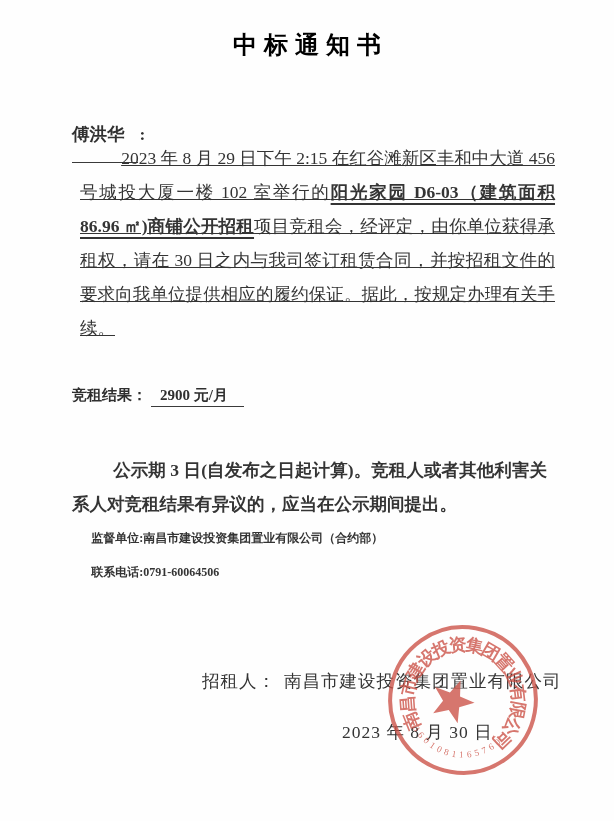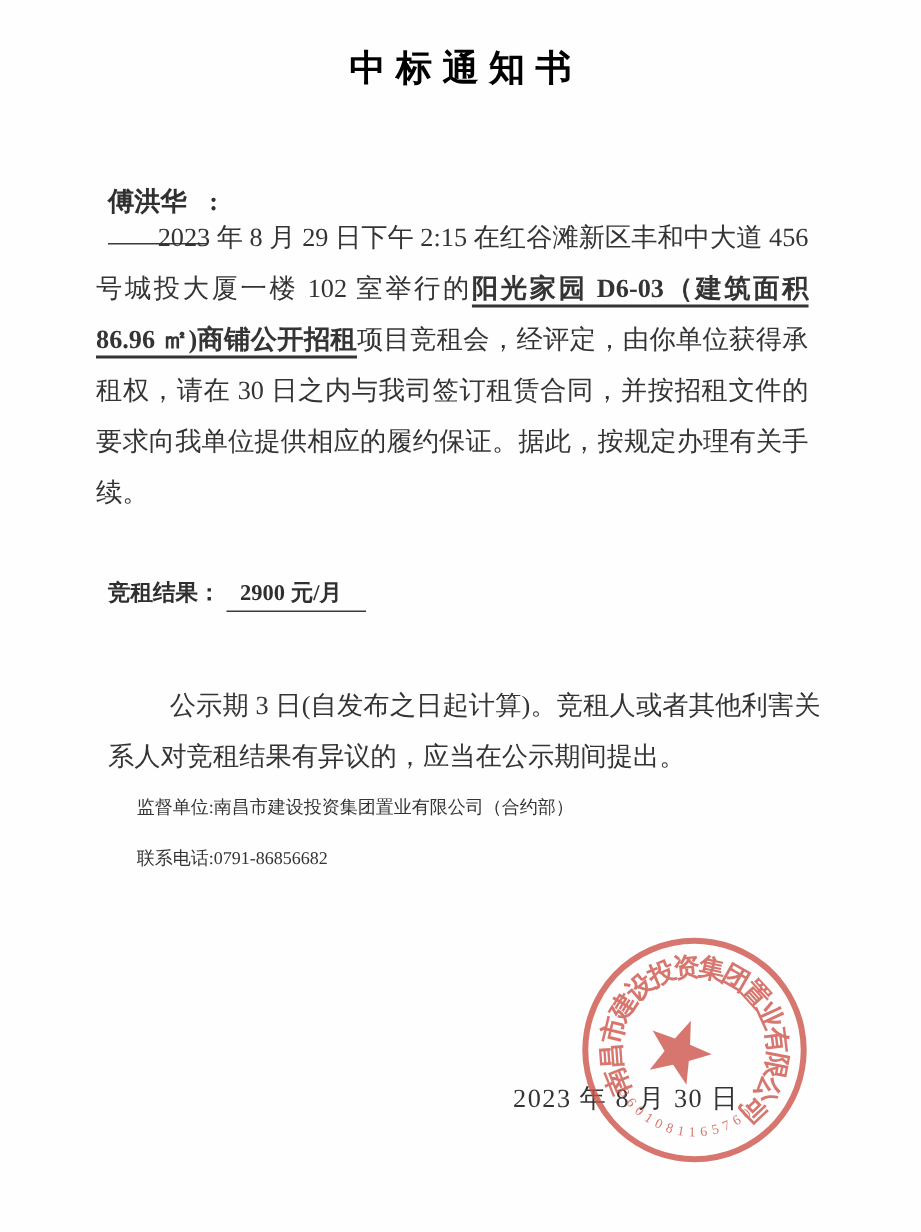--- a/index.html
+++ b/index.html
@@ -20,26 +20,26 @@
   .addressee {
     position:absolute; top:122px; left:72px;
     font-size:17.5px; font-weight:bold; color:#303030;
   }
   .addressee .name { border-bottom:1.6px solid #3a3a3a; padding-right:13px; padding-bottom:18px; }
   .addressee .colon { margin-left:2px; }
   .para {
     margin:0; font-size:17.5px; line-height:34px;
     text-align:justify; text-justify:inter-ideograph; color:#343434;
   }
-  .para1 { position:absolute; top:141px; left:64px; width:475px; text-indent:2.35em; }
+  .para1 { position:absolute; top:141px; left:80px; width:475px; text-indent:2.35em;text-decoration:underline; }
   .hl { font-weight:bold; text-decoration:underline; text-underline-offset:5px; text-decoration-thickness:1.6px; }
   .result { position:absolute; top:386px; left:72px; font-size:15px; color:#2f2f2f; }
   .result .label { font-weight:bold; }
   .result .value { font-weight:bold; border-bottom:1.6px solid #3a3a3a; padding:0 16px 3px 9px; margin-left:4px; }
-  .block2 { position:absolute; top:453px; left:72px; width:475px; }
+  .block2 { position:absolute; top:453px; left:72px; width:475px;font-weight:bold; }
   .p2 { text-indent:2.35em; }
   .ind { font-size:12px; line-height:34px; color:#343434; text-indent:1.6em; }
   .lessor { position:absolute; top:669px; left:202px; font-size:17.5px; color:#343434; letter-spacing:1px; }
   .lessor .gap { display:inline-block; width:8px; }
   .sign-date { position:absolute; top:720px; left:342px; font-size:17.5px; color:#343434; letter-spacing:1px; }
   .seal { position:absolute; left:383px; top:620px; width:160px; height:160px; opacity:0.78; }
 </style>
 </head>
 <body>
 
@@ -55,23 +55,26 @@
     <span>2023 年 8 月 29 日下午 2:15 在红谷滩新区丰和中大道 456 号城投大厦一楼 102 室举行的</span><span class="hl">阳光家园 D6-03（建筑面积 86.96 ㎡)商铺公开招租</span><span>项目竞租会，经评定，由你单位获得承租权，请在 30 日之内与我司签订租赁合同，并按招租文件的要求向我单位提供相应的履约保证。据此，按规定办理有关手续。</span>
   </p>
 
   <div class="result">
     <span class="label">竞租结果：</span><span class="value">2900 元/月</span>
   </div>
 
   <div class="block2">
     <p class="para p2">公示期 3 日(自发布之日起计算)。竞租人或者其他利害关系人对竞租结果有异议的，应当在公示期间提出。</p>
     <div class="ind">监督单位:南昌市建设投资集团置业有限公司（合约部）</div>
-    <div class="ind">联系电话:0791-86856682</div>
+    <div class="ind">联系电话:0791-60064506</div>
   </div>
 
+  <div class="lessor">
+    <span>招租人：</span><span class="gap"></span><span>南昌市建设投资集团置业有限公司</span>
+  </div>
 
   <div class="sign-date">2023 年 8 月 30 日</div>
 
   <svg class="seal" viewBox="0 0 200 200" aria-hidden="true">
     <g transform="rotate(10,100,100)">
       <circle cx="100" cy="100" r="91" fill="none" stroke="#cc5146" stroke-width="5"></circle>
       <defs>
         <path id="sealArc" d="M 53.9,141.5 A 62,62 0 1 1 146.1,141.5" fill="none"></path>
         <path id="numArc" d="M 39.6,139.2 A 72,72 0 0 0 160.4,139.2" fill="none"></path>
       </defs>

